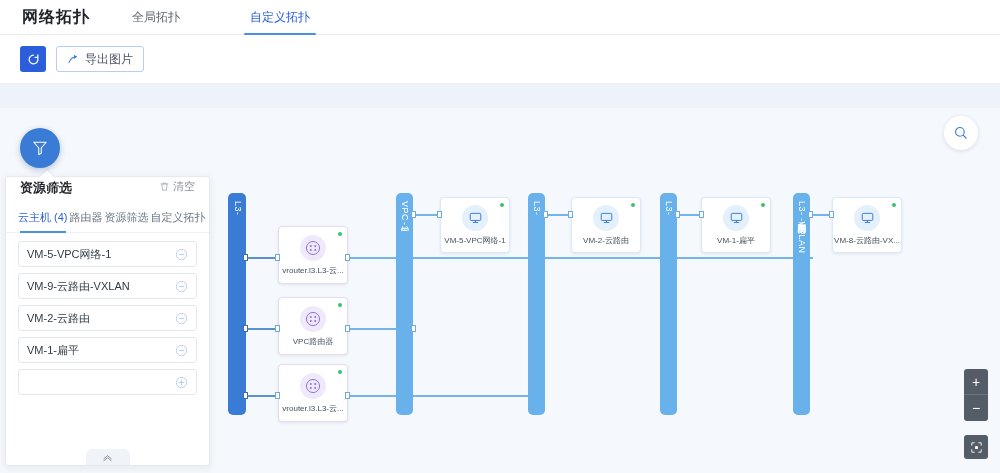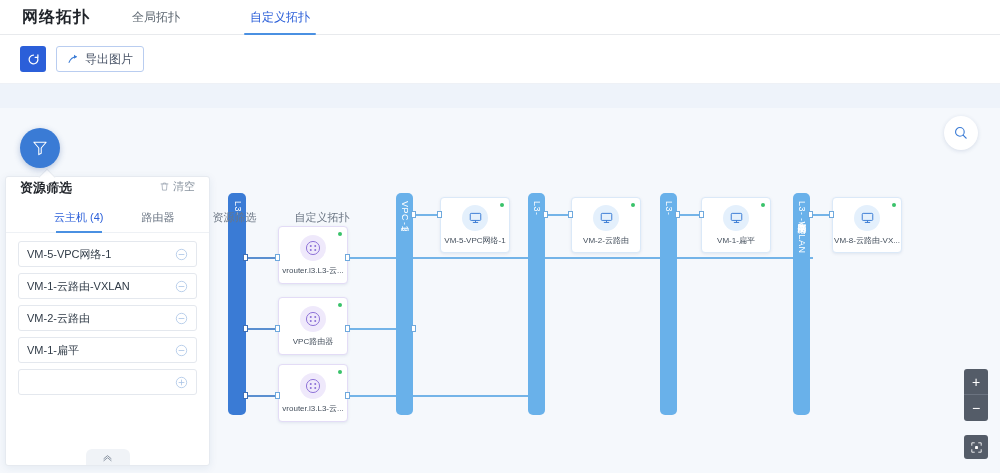--- a/index.html
+++ b/index.html
@@ -84,21 +84,21 @@
   .fp-clear {
     display:flex; align-items:center; gap:3px; font-size:11px;
     color:#8a94a0; cursor:pointer;
   }
   .fp-tabs {
     display:flex; padding:0 12px; border-bottom:1px solid #eef1f5;
     gap:2px;
   }
   .fp-tab {
     flex:1; text-align:center; font-size:11px; color:#6b7684;
-    padding:5px 0 7px 0; cursor:pointer; position:relative; white-space:nowrap;margin-left:36px;
+    padding:5px 0 7px 0; cursor:pointer; position:relative; white-space:nowrap;
   }
   .fp-tab.active { color:#2b5fd9; }
   .fp-tab.active::after {
     content:""; position:absolute; left:2px; right:2px; bottom:-1px;
     height:2px; background:#4a90e2;
   }
   .fp-list { padding:8px 12px 0 12px; }
   .fp-row {
     height:26px; border:1px solid #e4e8ee; border-radius:3px;
     display:flex; align-items:center; justify-content:space-between;
@@ -377,21 +377,21 @@
         <div class="fp-row">
           <span class="txt">VM-5-VPC网络-1</span>
           <span class="fp-icon-btn">
             <svg width="13" height="13" viewBox="0 0 18 18">
               <circle cx="9" cy="9" r="7.2" fill="none" stroke="#a9c4e6" stroke-width="1.1"></circle>
               <line x1="5.6" y1="9" x2="12.4" y2="9" stroke="#a9c4e6" stroke-width="1.1" stroke-linecap="round"></line>
             </svg>
           </span>
         </div>
         <div class="fp-row">
-          <span class="txt">VM-1-云路由-VXLAN</span>
+          <span class="txt">VM-9-云路由-VXLAN</span>
           <span class="fp-icon-btn">
             <svg width="13" height="13" viewBox="0 0 18 18">
               <circle cx="9" cy="9" r="7.2" fill="none" stroke="#a9c4e6" stroke-width="1.1"></circle>
               <line x1="5.6" y1="9" x2="12.4" y2="9" stroke="#a9c4e6" stroke-width="1.1" stroke-linecap="round"></line>
             </svg>
           </span>
         </div>
         <div class="fp-row">
           <span class="txt">VM-2-云路由</span>
           <span class="fp-icon-btn">

